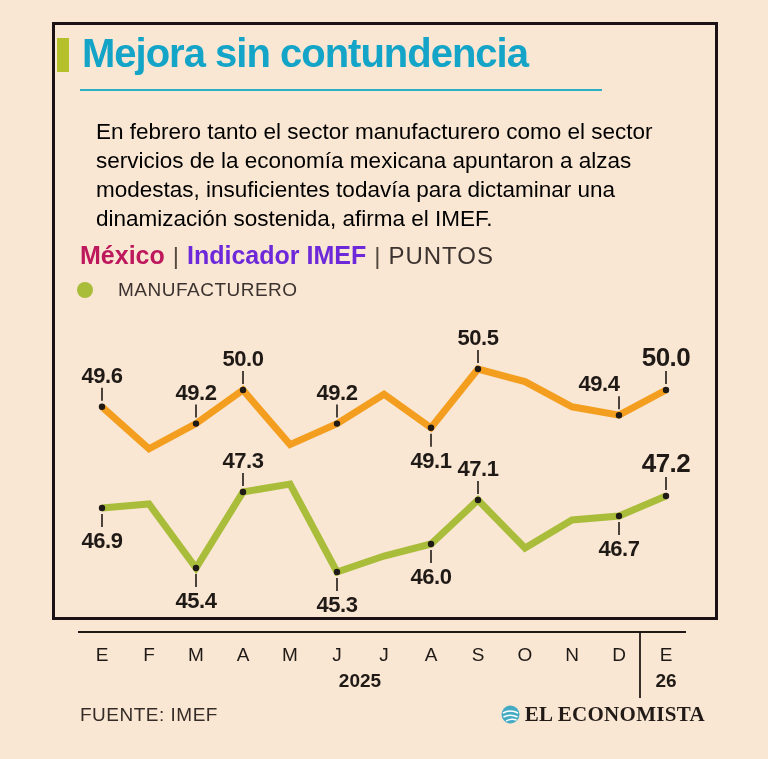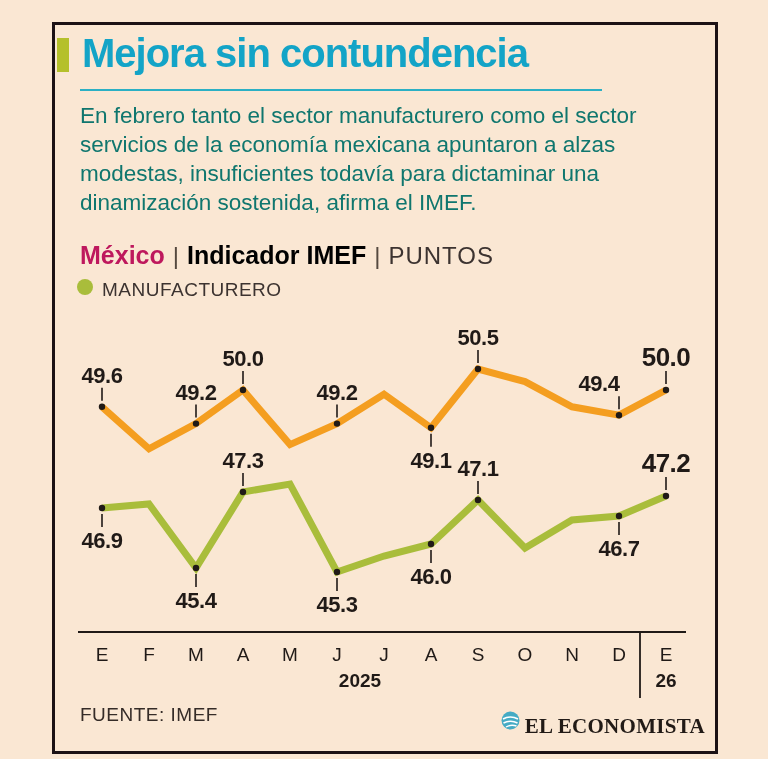--- a/index.html
+++ b/index.html
@@ -5,21 +5,21 @@
   html,body{margin:0;padding:0;}
   body{
     width:768px;height:759px;
     background:#fae7d3;
     font-family:"Liberation Sans",sans-serif;
     position:relative;
     overflow:hidden;
   }
   .card{
     position:absolute;left:52px;top:22px;
-    width:666px;height:732px;
+    width:666px;height:598px;
     box-sizing:border-box;
     border:3px solid #1c1215;
     background:#fae7d3;
   }
   .accent-bar{
     position:absolute;left:2px;top:13px;
     width:12px;height:34px;
     background:#b5c02b;
   }
   .title{
@@ -31,56 +31,55 @@
     white-space:nowrap;
   }
   .title-underline{
     position:absolute;left:25px;top:64px;
     width:522px;height:2px;
     background:#2bb0c4;
   }
   .description{
     position:absolute;left:25px;top:76px;
     width:612px;
-    margin:0;
+    margin:16px;
     font-size:22.5px;line-height:29px;
     font-weight:400;
-    color:#0f766e;
+    color:#000000;
   }
   .subtitle{
     position:absolute;left:25px;top:216px;
     white-space:nowrap;
     font-size:25px;
   }
   .subtitle .region{color:#be185d;font-weight:800;}
   .subtitle .sep{color:#55493f;font-weight:300;margin:0 8px;font-size:24px;}
-  .subtitle .indicator{color:#000000;font-weight:800;}
+  .subtitle .indicator{color:#6d28d9;font-weight:800;}
   .subtitle .unit{color:#3c3330;font-weight:400;font-size:24px;letter-spacing:1px;}
   .legend{
     position:absolute;left:22px;top:254px;
     display:flex;align-items:center;gap:14px;
   }
-  .legend-item{display:flex;align-items:flex-start;gap:9px;}
+  .legend-item{display:flex;align-items:center;gap:25px;}
   .legend-dot{width:16px;height:16px;border-radius:50%;}
   .legend-label{
     font-size:19px;font-weight:400;color:#3c3330;letter-spacing:0.5px;
   }
   .footer-source{
     position:absolute;left:25px;top:679px;
     font-size:19px;font-weight:400;color:#352c28;letter-spacing:0.5px;
   }
   .brand{
     position:absolute;right:10px;top:677px;
     display:flex;align-items:center;gap:5px;
   }
   .brand-name{
     font-family:"Liberation Serif",serif;
     font-weight:700;font-size:21px;color:#211a16;
     letter-spacing:0.3px;
-    margin-top:12px;
   }
   #chart-svg{
     position:absolute;left:0;top:0;
     pointer-events:none;
   }
   #chart-svg text{
     font-family:"Liberation Sans",sans-serif;
     fill:#201a17;
   }
   #chart-svg text.val{font-size:22px;font-weight:700;letter-spacing:-0.5px;}

